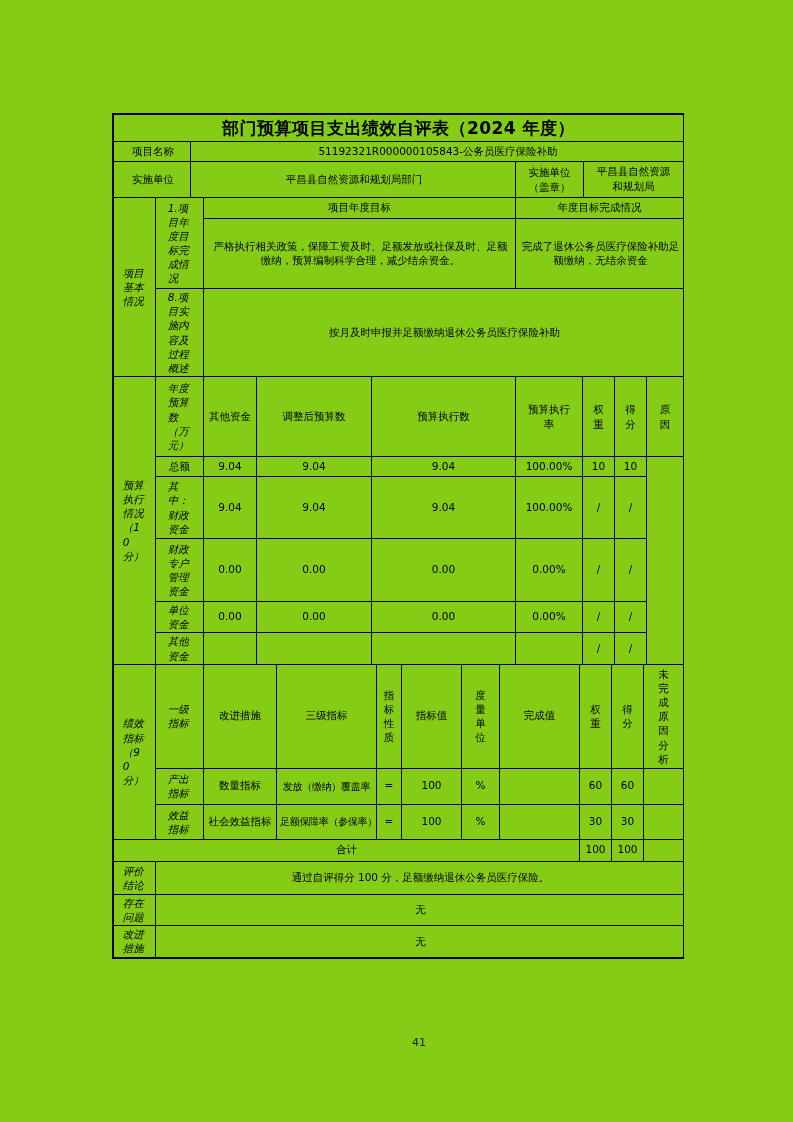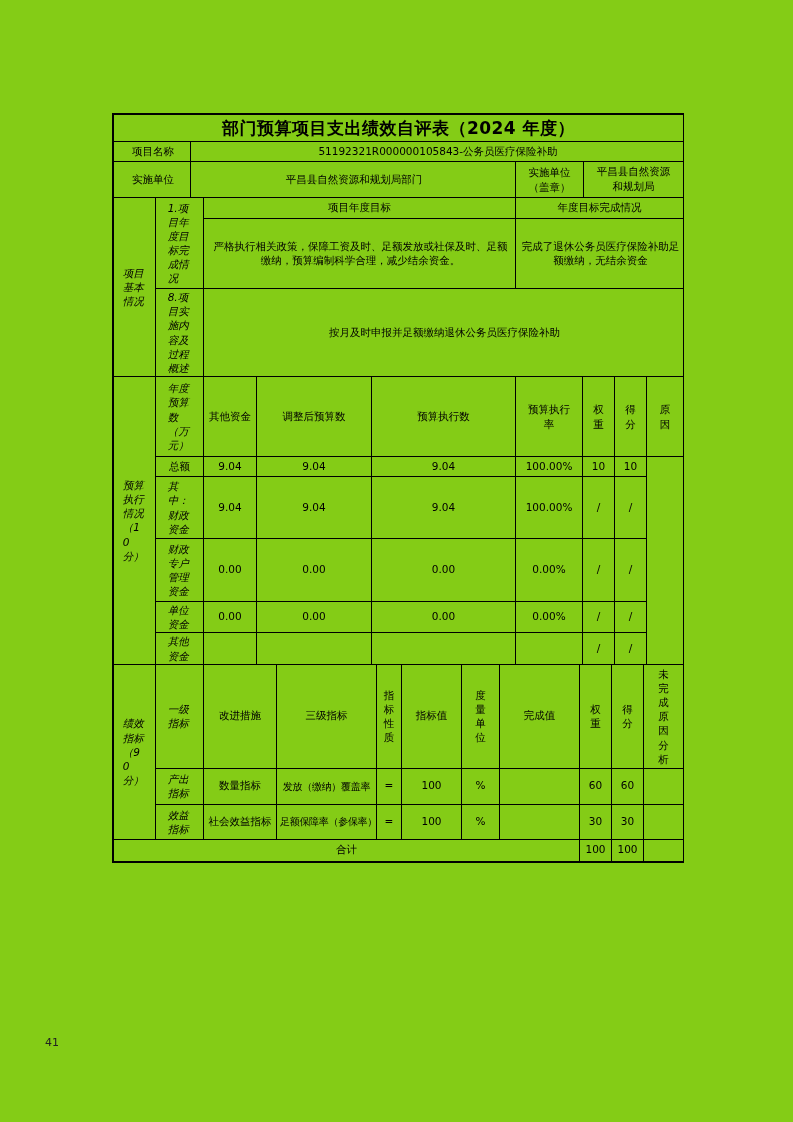--- a/index.html
+++ b/index.html
@@ -10,21 +10,21 @@
   table.tbl:first-child{margin-top:0;}
   td{border:1px solid #000;font-size:10.5px;line-height:1.3;text-align:center;
      vertical-align:middle;padding:1px 3px;overflow:hidden;word-break:break-all;}
   td.left{text-align:center;padding-left:5px;}
   td.title-cell{font-size:17px;font-weight:bold;letter-spacing:0.5px;padding:2px;}
   .v1{display:inline-block;width:1.1em;word-break:break-all;line-height:1.35;vertical-align:middle;}
   .v2{display:inline-block;width:2.25em;word-break:break-all;line-height:1.35;vertical-align:middle;text-align:left;font-style:italic;}
   .w4{display:inline-block;width:4.5em;word-break:break-all;line-height:1.35;vertical-align:middle;}
   .w7{display:inline-block;max-width:7.4em;word-break:break-all;line-height:1.35;vertical-align:middle;font-family:Liberation Serif, serif;}
   .nowrap{white-space:nowrap;font-size:10px;letter-spacing:-0.3px;}
-  .pagenum{position:absolute;left:0;right:0;top:1036px;text-align:left;font-size:11px;color:#222;padding-left:45px;}
+  .pagenum{position:absolute;left:0;right:0;top:1036px;text-align:center;font-size:11px;color:#222;padding-left:45px;}
 </style>
 </head>
 <body>
 
 <div class="page">
   <div class="frame">
 
     <table class="tbl">
       <colgroup>
           <col style="width:570px">
@@ -209,18 +209,38 @@
       </tr>
       <tr style="height:22px">
         <td colspan="8">合计</td>
         <td>100</td>
         <td>100</td>
         <td></td>
       </tr>
     </tbody>
       </table>
 
+    <table class="tbl">
+      <colgroup>
+          <col style="width:42px">
+          <col style="width:528px">
+        </colgroup>
+      <tbody>
+          <tr style="height:33px">
+        <td><span class="v2">评价结论</span></td>
+        <td class="left">通过自评得分 100 分，足额缴纳退休公务员医疗保险。</td>
+      </tr>
+      <tr style="height:30px">
+        <td><span class="v2">存在问题</span></td>
+        <td class="left">无</td>
+      </tr>
+      <tr style="height:30px">
+        <td><span class="v2">改进措施</span></td>
+        <td class="left">无</td>
+      </tr>
+    </tbody>
+      </table>
 
 
   </div>
 
   <div class="pagenum">41</div>
 </div>
 
 </body></html>

